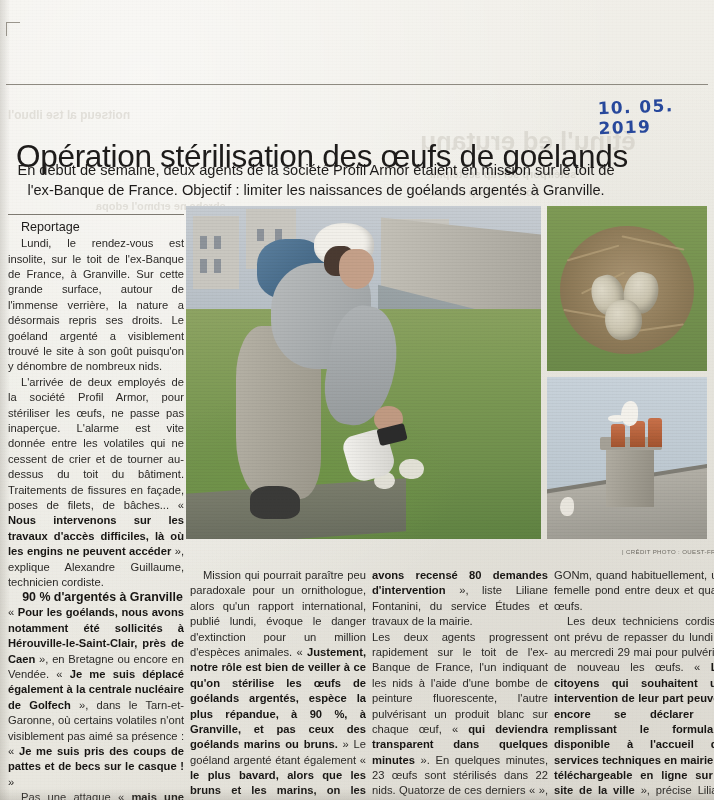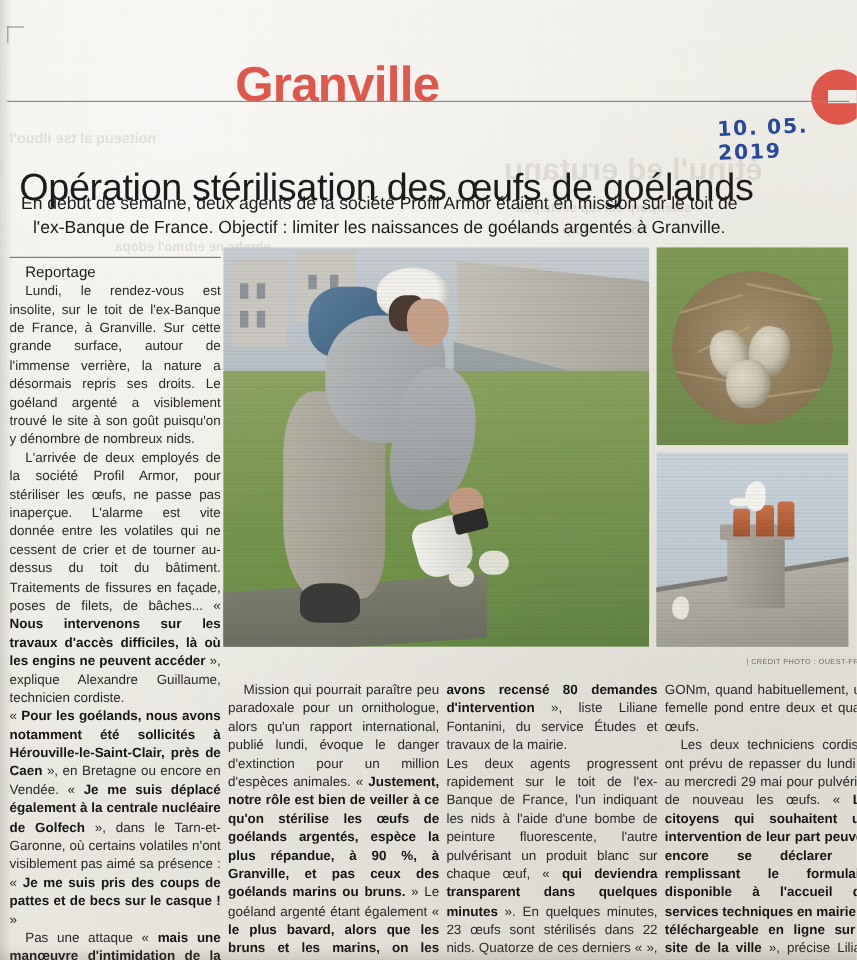--- a/index.html
+++ b/index.html
@@ -186,24 +186,20 @@
 <div class="paper"></div>
 
 <div class="wrap">
 
   <div class="ghost" style="left:8px;top:108px;font-size:12px;">noitseuq al tse ilbuo'l</div>
   <div class="ghost" style="left:420px;top:126px;font-size:26px;">étinu'l ed erutanu</div>
   <div class="ghost" style="left:430px;top:168px;font-size:11px;">sétéirporp sel rap seétéipmi</div>
   <div class="ghost" style="left:430px;top:186px;font-size:11px;">tiord ua liforp ua tios</div>
   <div class="ghost" style="left:96px;top:200px;font-size:11px;">ebrehc ne erbmo'l edopa</div>
 
-  <div class="masthead">
-    <div class="town">Granville</div>
-    <div class="logo-dot"></div>
-  </div>
   <div class="rule rule-top"></div>
 
   <div class="cropmark" style="left:6px;top:22px;width:1px;height:14px;"></div>
   <div class="cropmark" style="left:6px;top:22px;width:14px;height:1px;"></div>
 
   <div class="handdate">10. 05. 2019</div>
 
   <h1 class="headline">Opération stérilisation des œufs de goélands</h1>
   <div class="standfirst">En début de semaine, deux agents de la société Profil Armor étaient en mission sur le toit de l'ex-Banque de France. Objectif : limiter les naissances de goélands argentés à Granville.</div>
 
@@ -273,20 +269,21 @@
     <div class="ph-soft"></div>
   </div>
 
   <div class="credit">| CRÉDIT PHOTO : OUEST-FRANCE</div>
 
   <div class="col" id="col1">
       <div class="kicker-rule"></div>
       <p class="kicker">Reportage</p>
       <p>Lundi, le rendez-vous est insolite, sur le toit de l'ex-Banque de France, à Granville. Sur cette grande surface, autour de l'immense verrière, la nature a désormais repris ses droits. Le goéland argenté a visiblement trouvé le site à son goût puisqu'on y dénombre de nombreux nids.</p>
       <p>L'arrivée de deux employés de la société Profil Armor, pour stériliser les œufs, ne passe pas inaperçue. L'alarme est vite donnée entre les volatiles qui ne cessent de crier et de tourner au-dessus du toit du bâtiment. Traitements de fissures en façade, poses de filets, de bâches... « <b>Nous intervenons sur les travaux d'accès difficiles, là où les engins ne peuvent accéder</b> », explique Alexandre Guillaume, technicien cordiste.</p>
+      <p class="subhead">90 % d'argentés à Granville</p>
       <p class="noind">« <b>Pour les goélands, nous avons notamment été sollicités à Hérouville-le-Saint-Clair, près de Caen</b> », en Bretagne ou encore en Vendée. « <b>Je me suis déplacé également à la centrale nucléaire de Golfech</b> », dans le Tarn-et-Garonne, où certains volatiles n'ont visiblement pas aimé sa présence : « <b>Je me suis pris des coups de pattes et de becs sur le casque !</b> »</p>
       <p>Pas une attaque « <b>mais une manœuvre d'intimidation de la part du goéland</b> », tient à préciser Jacques Alamargot, du Groupe ornithologique normand (GONm), qui rappelle que l'oiseau est «  ». La mairie a donc demandé une dérogation à cet arrêté, afin d'autoriser la destruction d'œufs par stérilisation. «  »</p>
     </div>
   <div class="col" id="col2">
       <p>Mission qui pourrait paraître peu paradoxale pour un ornithologue, alors qu'un rapport international, publié lundi, évoque le danger d'extinction pour un million d'espèces animales. « <b>Justement, notre rôle est bien de veiller à ce qu'on stérilise les œufs de goélands argentés, espèce la plus répandue, à 90 %, à Granville, et pas ceux des goélands marins ou bruns.</b> » Le goéland argenté étant également « <b>le plus bavard, alors que les bruns et les marins, on les entend peu</b> ».</p>
     </div>
   <div class="col" id="col3">
       <p class="noind"><b>avons recensé 80 demandes d'intervention</b> », liste Liliane Fontanini, du service Études et travaux de la mairie.</p>
       <p class="noind">Les deux agents progressent rapidement sur le toit de l'ex-Banque de France, l'un indiquant les nids à l'aide d'une bombe de peinture fluorescente, l'autre pulvérisant un produit blanc sur chaque œuf, « <b>qui deviendra transparent dans quelques minutes</b> ». En quelques minutes, 23 œufs sont stérilisés dans 22 nids. Quatorze de ces derniers «  », constate Fabrice Cochard, du</p>
     </div>

